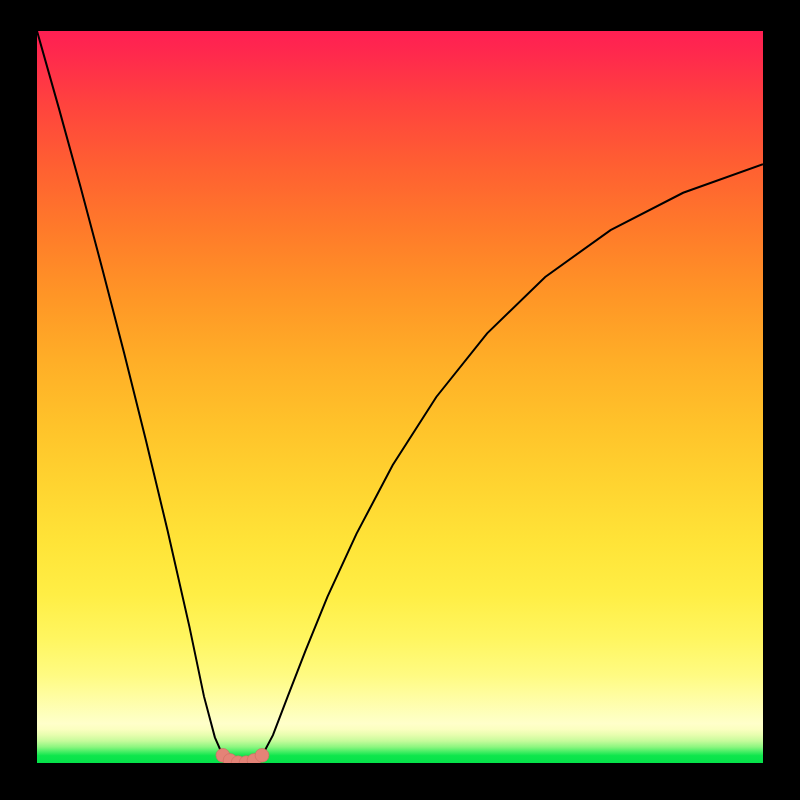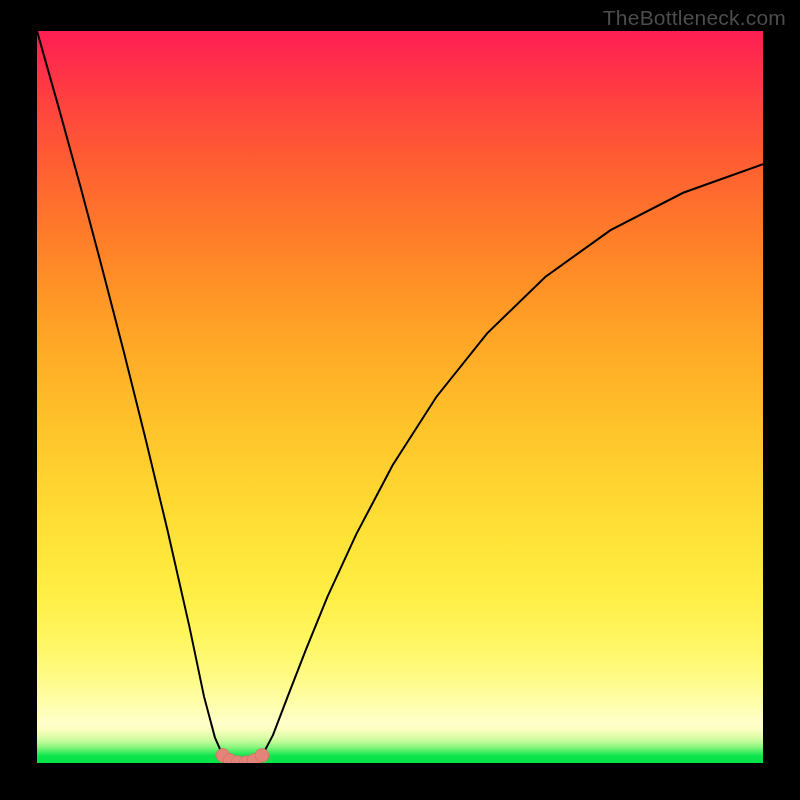--- a/index.html
+++ b/index.html
@@ -78,14 +78,13 @@
       <g id="markers">
           <circle cx="185.86" cy="724.31" r="6.90" fill="#e48377" stroke="#cf6b60" stroke-width="0.6"></circle>
           <circle cx="193.12" cy="729.44" r="6.90" fill="#e48377" stroke="#cf6b60" stroke-width="0.6"></circle>
           <circle cx="201.10" cy="731.63" r="6.90" fill="#e48377" stroke="#cf6b60" stroke-width="0.6"></circle>
           <circle cx="209.09" cy="731.63" r="6.90" fill="#e48377" stroke="#cf6b60" stroke-width="0.6"></circle>
           <circle cx="217.07" cy="729.44" r="6.90" fill="#e48377" stroke="#cf6b60" stroke-width="0.6"></circle>
           <circle cx="225.06" cy="724.31" r="6.90" fill="#e48377" stroke="#cf6b60" stroke-width="0.6"></circle>
         </g>
     </svg>
   </div>
-  <div class="watermark">TheBottleneck.com</div>
 </div>
 
 </body></html>

